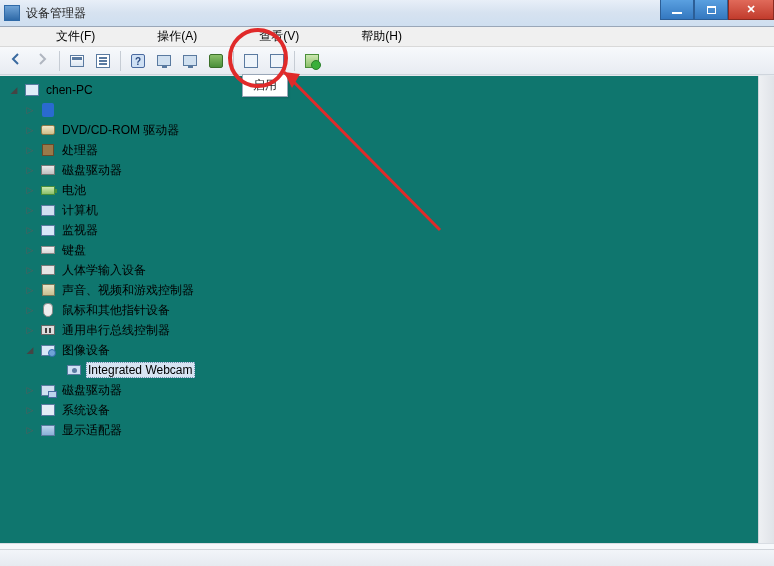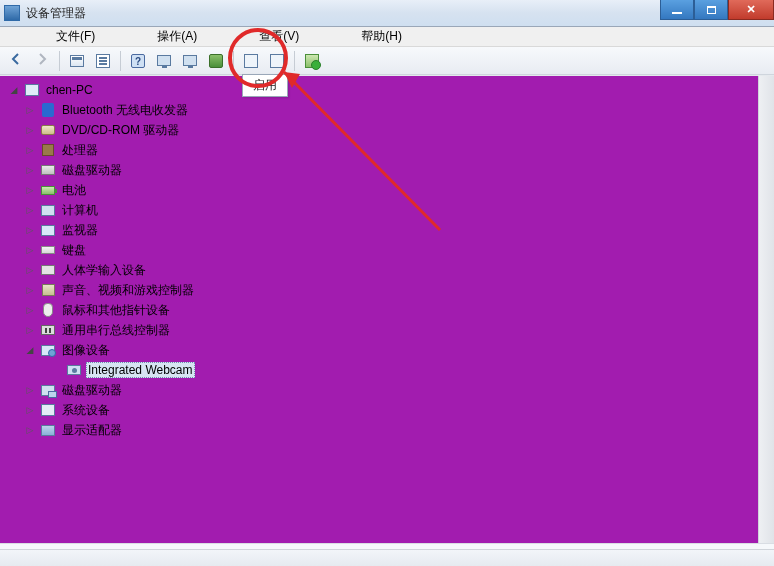--- a/index.html
+++ b/index.html
@@ -113,21 +113,21 @@
     flex: 1;
     display: flex;
     border-top: 1px solid #e5e9ed;
     position: relative;
     overflow: hidden;
   }
   .tree {
     flex: 1;
     padding: 4px 2px;
     overflow: auto;
-    background:#a21caf;
+    background:#0f766e;
   }
   .node {
     display: flex;
     align-items: center;
     height: 20px;
     white-space: nowrap;
   }
   .expander {
     width: 12px; height: 12px;
     display:flex;align-items:center;justify-content:center;
@@ -289,21 +289,20 @@
           <span class="node-icon">
             <span class="ni-pc"></span>
           </span>
           <span class="node-label">chen-PC</span>
         </div>
         <div class="node lvl1">
           <span class="expander closed"></span>
           <span class="node-icon">
             <span class="ni-bt"></span>
           </span>
-          <span class="node-label">Bluetooth 无线电收发器</span>
         </div>
         <div class="node lvl1">
           <span class="expander closed"></span>
           <span class="node-icon">
             <span class="ni-disc"></span>
           </span>
           <span class="node-label">DVD/CD-ROM 驱动器</span>
         </div>
         <div class="node lvl1">
           <span class="expander closed"></span>

